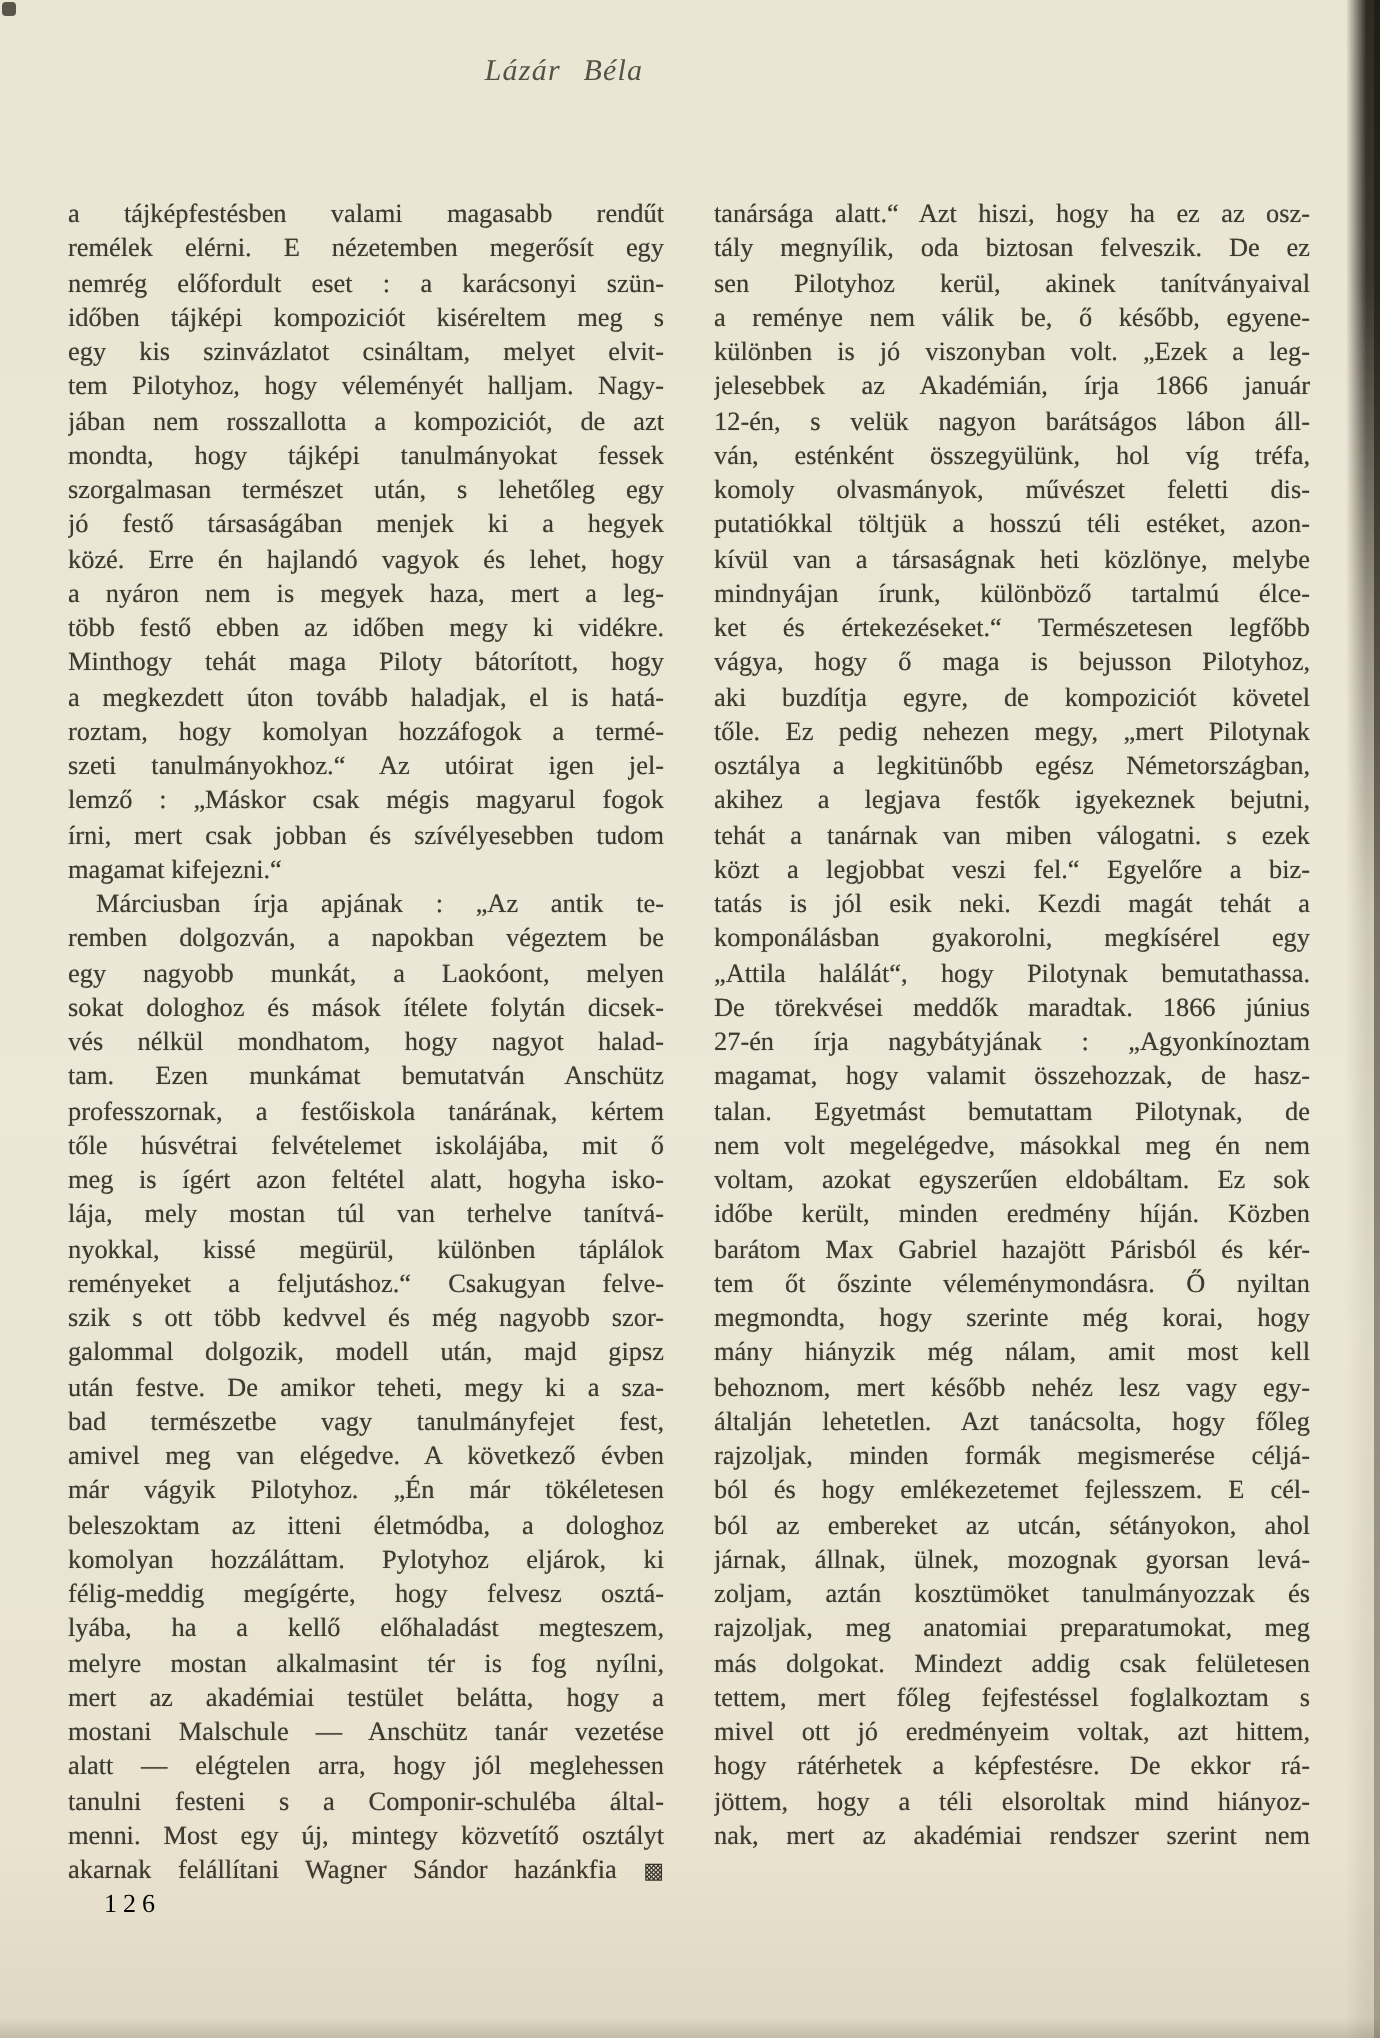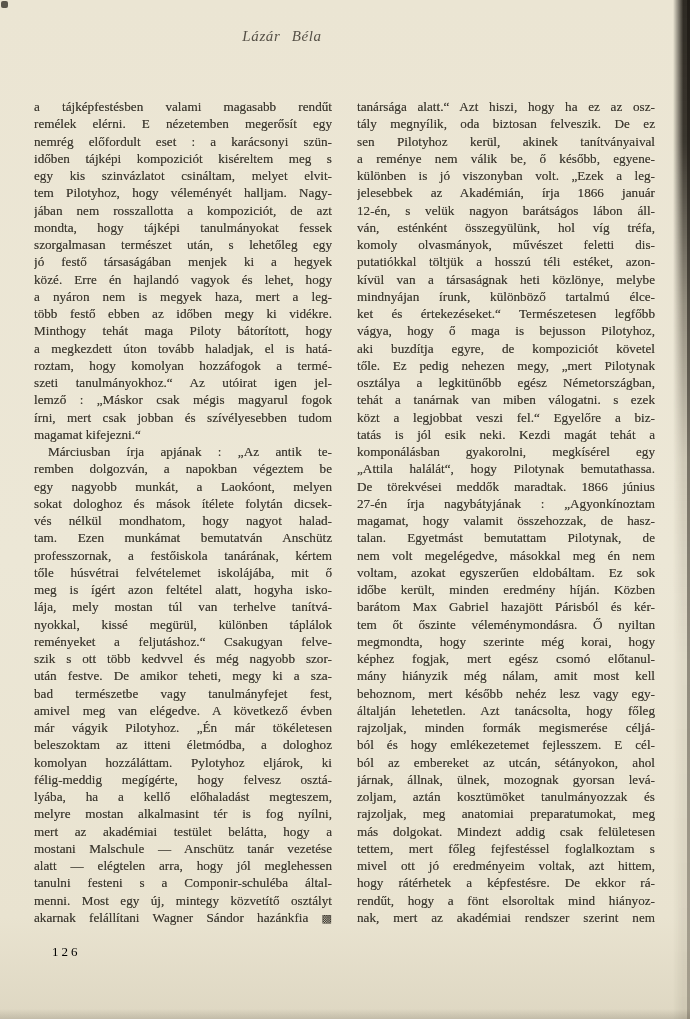--- a/index.html
+++ b/index.html
@@ -142,20 +142,21 @@
       <div class="line">sokat dologhoz és mások ítélete folytán dicsek-</div>
       <div class="line">vés nélkül mondhatom, hogy nagyot halad-</div>
       <div class="line">tam. Ezen munkámat bemutatván Anschütz</div>
       <div class="line">professzornak, a festőiskola tanárának, kértem</div>
       <div class="line">tőle húsvétrai felvételemet iskolájába, mit ő</div>
       <div class="line">meg is ígért azon feltétel alatt, hogyha isko-</div>
       <div class="line">lája, mely mostan túl van terhelve tanítvá-</div>
       <div class="line">nyokkal, kissé megürül, különben táplálok</div>
       <div class="line">reményeket a feljutáshoz.“ Csakugyan felve-</div>
       <div class="line">szik s ott több kedvvel és még nagyobb szor-</div>
+      <div class="line">galommal dolgozik, modell után, majd gipsz</div>
       <div class="line">után festve. De amikor teheti, megy ki a sza-</div>
       <div class="line">bad természetbe vagy tanulmányfejet fest,</div>
       <div class="line">amivel meg van elégedve. A következő évben</div>
       <div class="line">már vágyik Pilotyhoz. „Én már tökéletesen</div>
       <div class="line">beleszoktam az itteni életmódba, a dologhoz</div>
       <div class="line">komolyan hozzáláttam. Pylotyhoz eljárok, ki</div>
       <div class="line">félig-meddig megígérte, hogy felvesz osztá-</div>
       <div class="line">lyába, ha a kellő előhaladást megteszem,</div>
       <div class="line">melyre mostan alkalmasint tér is fog nyílni,</div>
       <div class="line">mert az akadémiai testület belátta, hogy a</div>
@@ -177,50 +178,50 @@
       <div class="line">ván, esténként összegyülünk, hol víg tréfa,</div>
       <div class="line">komoly olvasmányok, művészet feletti dis-</div>
       <div class="line">putatiókkal töltjük a hosszú téli estéket, azon-</div>
       <div class="line">kívül van a társaságnak heti közlönye, melybe</div>
       <div class="line">mindnyájan írunk, különböző tartalmú élce-</div>
       <div class="line">ket és értekezéseket.“ Természetesen legfőbb</div>
       <div class="line">vágya, hogy ő maga is bejusson Pilotyhoz,</div>
       <div class="line">aki buzdítja egyre, de kompoziciót követel</div>
       <div class="line">tőle. Ez pedig nehezen megy, „mert Pilotynak</div>
       <div class="line">osztálya a legkitünőbb egész Németországban,</div>
+      <div class="line">akihez a legjava festők igyekeznek bejutni,</div>
       <div class="line">tehát a tanárnak van miben válogatni. s ezek</div>
       <div class="line">közt a legjobbat veszi fel.“ Egyelőre a biz-</div>
       <div class="line">tatás is jól esik neki. Kezdi magát tehát a</div>
       <div class="line">komponálásban gyakorolni, megkísérel egy</div>
       <div class="line">„Attila halálát“, hogy Pilotynak bemutathassa.</div>
       <div class="line">De törekvései meddők maradtak. 1866 június</div>
       <div class="line">27-én írja nagybátyjának : „Agyonkínoztam</div>
       <div class="line">magamat, hogy valamit összehozzak, de hasz-</div>
       <div class="line">talan. Egyetmást bemutattam Pilotynak, de</div>
       <div class="line">nem volt megelégedve, másokkal meg én nem</div>
       <div class="line">voltam, azokat egyszerűen eldobáltam. Ez sok</div>
       <div class="line">időbe került, minden eredmény híján. Közben</div>
       <div class="line">barátom Max Gabriel hazajött Párisból és kér-</div>
       <div class="line">tem őt őszinte véleménymondásra. Ő nyiltan</div>
       <div class="line">megmondta, hogy szerinte még korai, hogy</div>
-      <div class="line">képhez fogjak, mert egész csomó előtanul-</div>
       <div class="line">mány hiányzik még nálam, amit most kell</div>
       <div class="line">behoznom, mert később nehéz lesz vagy egy-</div>
       <div class="line">általján lehetetlen. Azt tanácsolta, hogy főleg</div>
       <div class="line">rajzoljak, minden formák megismerése céljá-</div>
       <div class="line">ból és hogy emlékezetemet fejlesszem. E cél-</div>
       <div class="line">ból az embereket az utcán, sétányokon, ahol</div>
       <div class="line">járnak, állnak, ülnek, mozognak gyorsan levá-</div>
       <div class="line">zoljam, aztán kosztümöket tanulmányozzak és</div>
       <div class="line">rajzoljak, meg anatomiai preparatumokat, meg</div>
       <div class="line">más dolgokat. Mindezt addig csak felületesen</div>
       <div class="line">tettem, mert főleg fejfestéssel foglalkoztam s</div>
       <div class="line">mivel ott jó eredményeim voltak, azt hittem,</div>
       <div class="line">hogy rátérhetek a képfestésre. De ekkor rá-</div>
-      <div class="line">rendűt, hogy a fönt elsoroltak mind hiányoz-</div>
+      <div class="line">jöttem, hogy a téli elsoroltak mind hiányoz-</div>
       <div class="line">nak, mert az akadémiai rendszer szerint nem</div>
     </div>
 
   <div class="page-number">126</div>
 
   <div class="corner-speck"></div>
   <div class="edge-strip"></div>
   <div class="edge-line"></div>
   <div class="edge-bottom"></div>
 </div>

